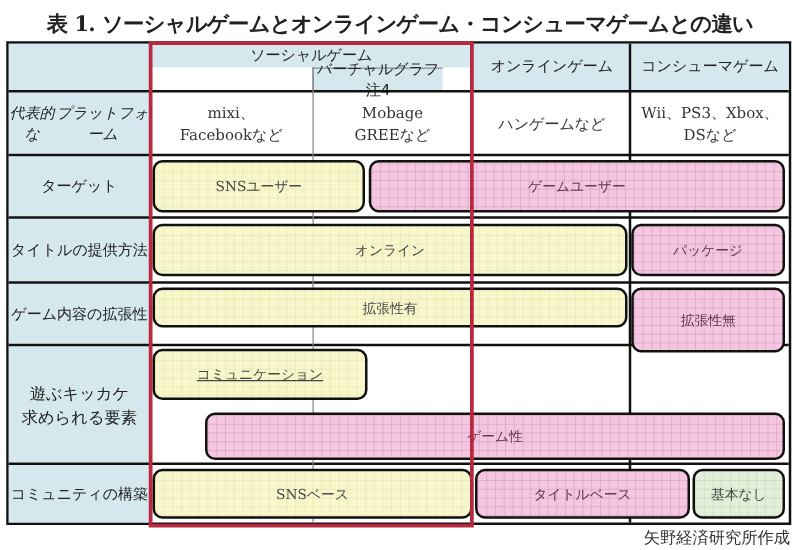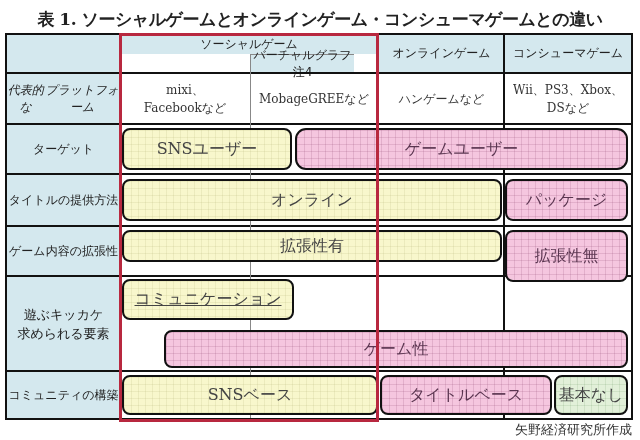--- a/index.html
+++ b/index.html
@@ -14,21 +14,21 @@
   .hdr { background:#d4e8ee; font-family:"DejaVu Sans","Liberation Sans",sans-serif;
          font-size:12px; color:#222; }
   .rowlabel { background:#d4e8ee; font-family:"DejaVu Sans","Liberation Sans",sans-serif;
               font-size:12px; line-height:17px; color:#222; }
   .hline { position:absolute; height:2px; background:#111; }
   .vline { position:absolute; width:2px; background:#111; }
   .thinv { position:absolute; width:1px; background:#888; }
   .plain { font-size:12px; line-height:18px; color:#333; }
   .bar { position:absolute; box-sizing:border-box; border:2px solid #111; border-radius:8px;
          display:flex; align-items:center; justify-content:center;
-         font-size:16px; color:#444; }
+         font-size:11px; color:#444; }
   .yellow { background-color:#f8f7cc;
     background-image:linear-gradient(rgba(180,180,120,0.18) 1px, transparent 1px),
                      linear-gradient(90deg, rgba(180,180,120,0.18) 1px, transparent 1px);
     background-size:7px 7px; }
   .pink { background-color:#f5c6df;
     background-image:linear-gradient(rgba(160,90,130,0.22) 1px, transparent 1px),
                      linear-gradient(90deg, rgba(160,90,130,0.22) 1px, transparent 1px);
     background-size:7px 7px; color:#5a3550; }
   .green { background-color:#e2f0d9;
     background-image:linear-gradient(rgba(120,160,110,0.18) 1px, transparent 1px),
@@ -61,41 +61,41 @@
   <div class="cell rowlabel" style="left:0;top:242px;width:113px;height:93px;flex-direction:column;font-size:13px;line-height:19px;font-family:Liberation Serif, serif;">
     <span>遊ぶキッカケ</span>
     <span>求められる要素</span>
   </div>
   <div class="cell rowlabel" style="left:0;top:337px;width:113px;height:46px;">コミュニティの構築</div>
 
   <div class="cell plain" style="left:113px;top:39px;width:130px;height:49px;flex-direction:column;">
     <span>mixi、</span>
     <span>Facebookなど</span>
   </div>
-  <div class="cell plain" style="left:243px;top:39px;width:128px;height:49px;flex-direction:row;">
+  <div class="cell plain" style="left:243px;top:39px;width:128px;height:49px;flex-direction:column;">
     <span>Mobage</span>
     <span>GREEなど</span>
   </div>
   <div class="cell plain" style="left:371px;top:39px;width:127px;height:49px;">ハンゲームなど</div>
   <div class="cell plain" style="left:498px;top:39px;width:126px;height:49px;flex-direction:column;">
     <span>Wii、PS3、Xbox、</span>
     <span>DSなど</span>
   </div>
 
   <div class="hline" style="left:0;top:37px;width:624px;"></div>
   <div class="hline" style="left:0;top:88px;width:624px;"></div>
   <div class="hline" style="left:0;top:138px;width:624px;"></div>
   <div class="hline" style="left:0;top:190px;width:624px;"></div>
   <div class="hline" style="left:0;top:240px;width:624px;"></div>
   <div class="hline" style="left:0;top:335px;width:624px;"></div>
   <div class="vline" style="left:496px;top:0;height:383px;"></div>
   <div class="thinv" style="left:243px;top:19px;height:364px;"></div>
 
   <div class="bar yellow" style="left:115px;top:93px;width:170px;height:42px;">SNSユーザー</div>
-  <div class="bar pink" style="left:288px;top:93px;width:333px;height:42px;border-radius:11px;">ゲームユーザー</div>
+  <div class="bar pink" style="left:288px;top:93px;width:333px;height:42px;">ゲームユーザー</div>
 
   <div class="bar yellow" style="left:115px;top:144px;width:380px;height:42px;">オンライン</div>
   <div class="bar pink" style="left:498px;top:144px;width:123px;height:42px;">パッケージ</div>
 
   <div class="bar yellow" style="left:115px;top:195px;width:380px;height:32px;">拡張性有</div>
   <div class="bar pink" style="left:498px;top:195px;width:123px;height:52px;">拡張性無</div>
 
   <div class="bar yellow" style="left:115px;top:244px;width:172px;height:41px;text-decoration:underline;">コミュニケーション</div>
   <div class="bar pink" style="left:157px;top:295px;width:464px;height:38px;">ゲーム性</div>
 

